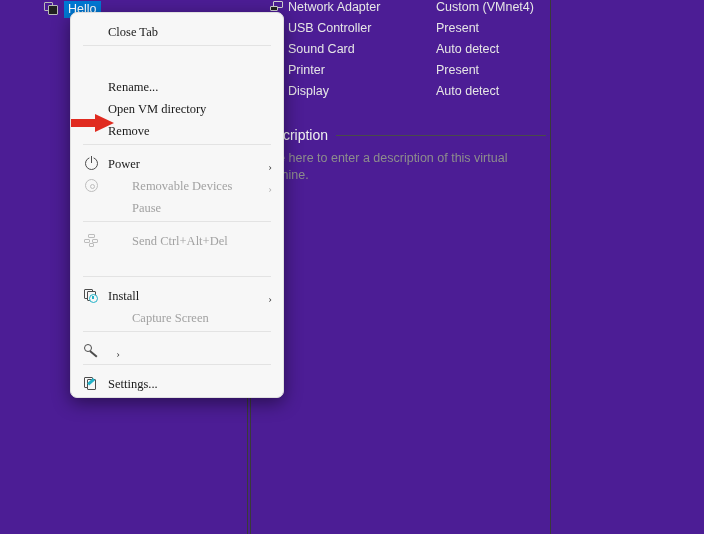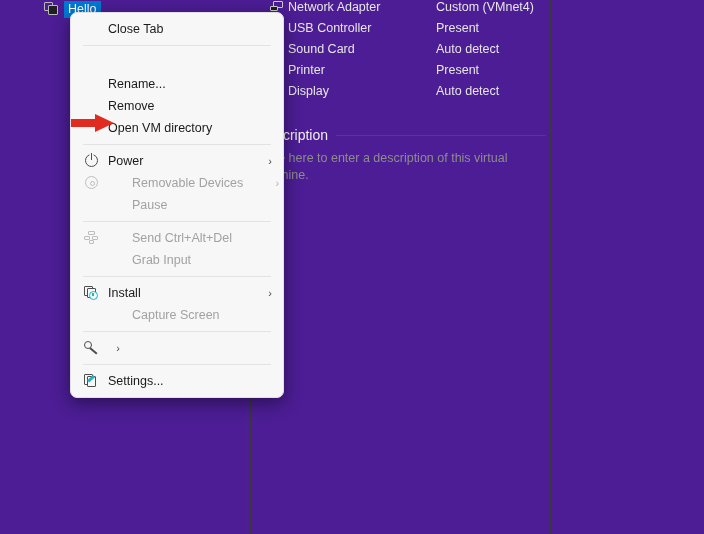--- a/index.html
+++ b/index.html
@@ -144,27 +144,28 @@
     border: 1px solid #e0e0e0;
     border-radius: 7px;
     box-shadow: 0 5px 18px rgba(0,0,0,.45);
     padding: 5px 3px;
     z-index: 20;
   }
 
   .menu-item {
     position: relative;
     display: flex;
-    align-items: center;
+    align-items: flex-end;
     height: 22px;
     padding: 0 8px 0 8px;
     font-size: 12.5px;
     color: #1a1a1a;
     border-radius: 4px;
     white-space: nowrap;
+    font-family: Liberation Serif, serif;
   }
   .menu-item.disabled { color: #a2a2a2; gap: 24px; }
 
   .menu-item .mi-icon {
     width: 22px;
     flex: none;
     height: 16px;
     position: relative;
     margin-right: 4px;
   }
@@ -334,27 +335,27 @@
   </div>
 
   <div class="menu-item">
     <span class="mi-icon blank"></span>
     <span class="mi-label">Rename...</span>
     <span class="mi-arrow"></span>
   </div>
 
   <div class="menu-item">
     <span class="mi-icon blank"></span>
+    <span class="mi-label">Open VM directory</span>
+    <span class="mi-arrow"></span>
+  </div>
+
+  <div class="menu-item">
+    <span class="mi-icon blank"></span>
     <span class="mi-label">Remove</span>
-    <span class="mi-arrow"></span>
-  </div>
-
-  <div class="menu-item">
-    <span class="mi-icon blank"></span>
-    <span class="mi-label">Open VM directory</span>
     <span class="mi-arrow"></span>
   </div>
 
   <div class="menu-sep"></div>
 
   <div class="menu-item">
     <span class="mi-icon">
         <span class="g-power"></span>
       </span>
     <span class="mi-label">Power</span>
@@ -385,21 +386,20 @@
           <i class="k3"></i>
           <i class="k4"></i>
         </span>
     </span>
     <span class="mi-label">Send Ctrl+Alt+Del</span>
     <span class="mi-arrow"></span>
   </div>
 
   <div class="menu-item disabled">
     <span class="mi-icon blank"></span>
-    <span class="mi-label">Grab Input</span>
     <span class="mi-arrow"></span>
   </div>
 
   <div class="menu-sep"></div>
 
   <div class="menu-item">
     <span class="mi-icon">
       <span class="g-snapshot">
           <i class="r1"></i>
           <i class="r2"></i>

